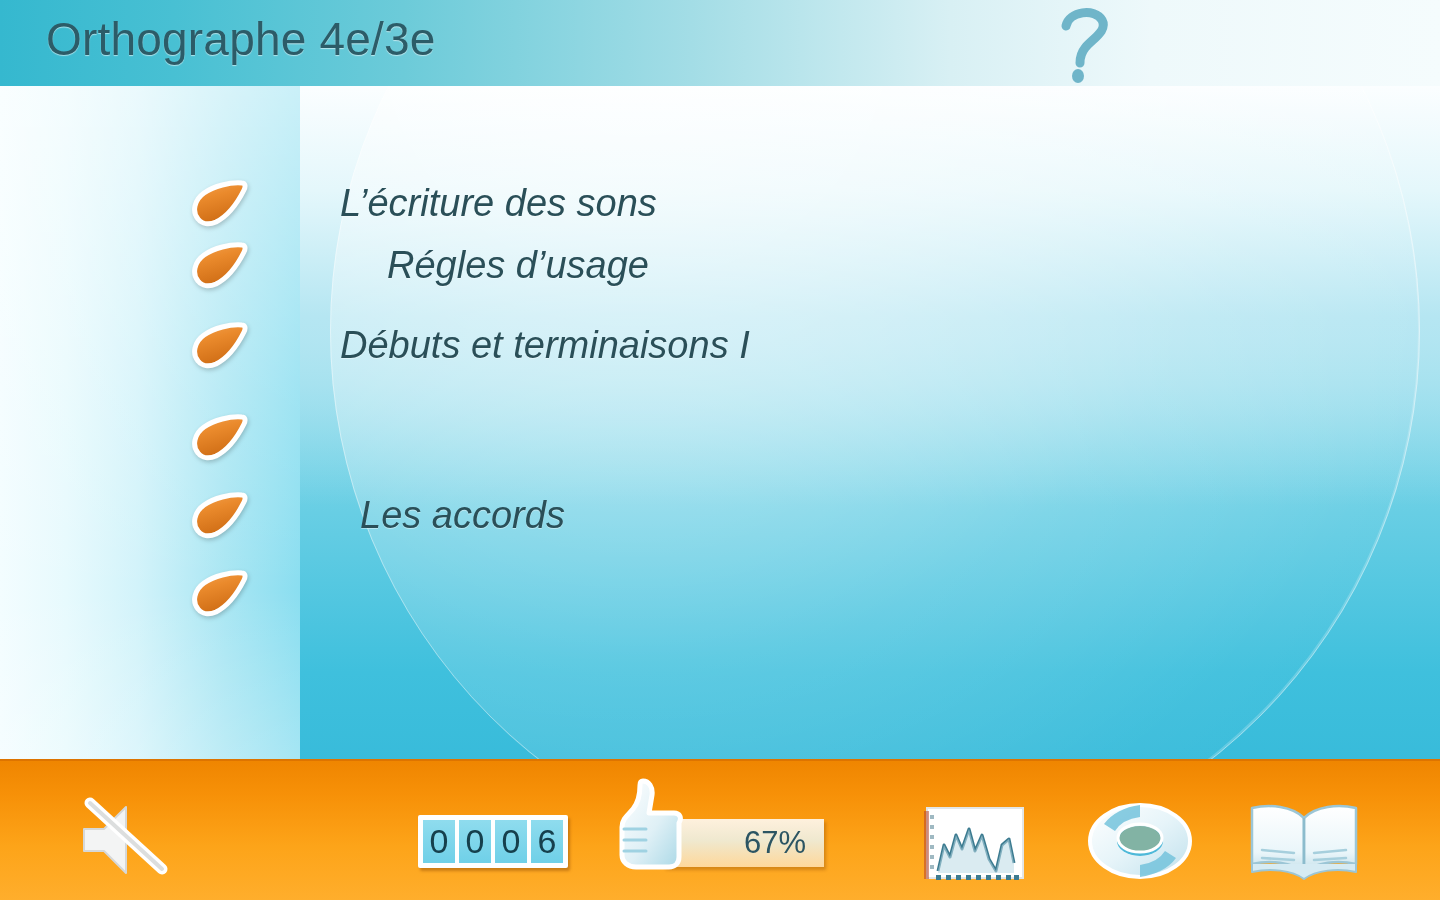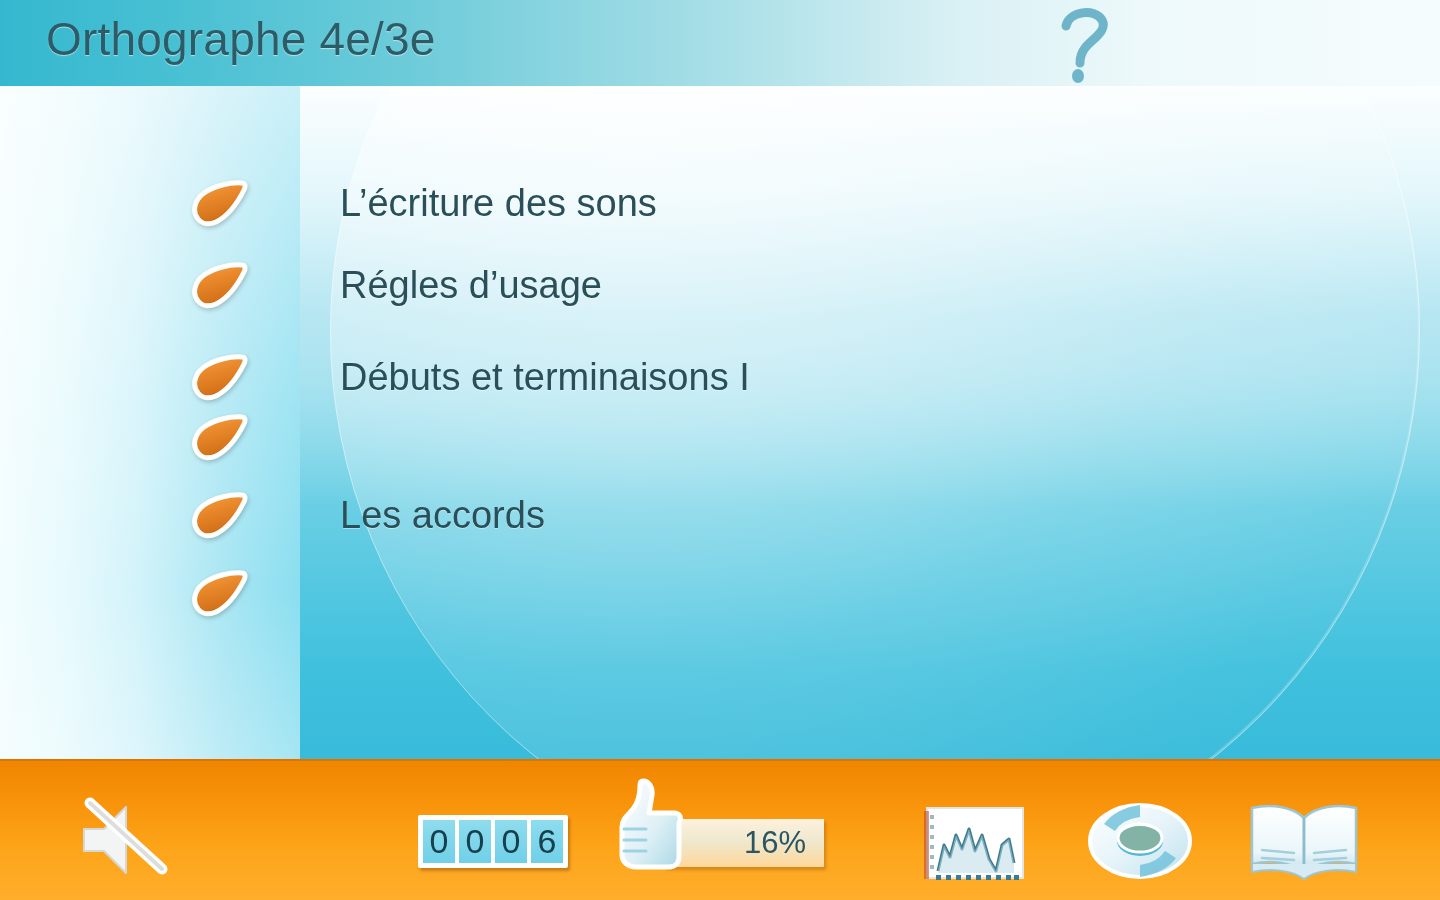--- a/index.html
+++ b/index.html
@@ -46,20 +46,21 @@
     cursor:pointer;
   }
   .help-icon svg{ display:block; }
 
   
   .stage {
     position:absolute; left:0; top:86px;
     width:1440px; height:814px;
     overflow:hidden;
     background:linear-gradient(to bottom,#e9fbff 0%, #bfeaf3 16%, #79d4e7 44%, #3fc0dd 72%, #2db4d6 100%);
+    font-style:italic;
   }
   
   .left-panel{
     position:absolute; left:0; top:0;
     width:300px; height:814px;
     background:linear-gradient(to right,
       #f3fdff 0%, #e7fafd 22%, #d2f3fa 46%, #a9e6f3 75%, #8adef0 100%);
   }
   .left-panel::after{
     content:"";
@@ -217,47 +218,47 @@
                 <stop offset="40%" stop-color="#ea8a2c"></stop>
                 <stop offset="100%" stop-color="#cf6d15"></stop>
               </linearGradient>
             </defs>
             <path d="M8 41 C2 34, 4 22, 14 15 C24 8, 40 4, 52 5 C55 5, 56 8, 54 12 C48 24, 38 38, 26 44 C19 47, 12 46, 8 41 Z" fill="url(#bg1)" stroke="#ffffff" stroke-width="5" stroke-linejoin="round"></path>
           </svg>
         </span>
         <span class="menu-label">L’écriture des sons</span>
       </div>
 
-      <div class="menu-item" style="top:168px;">
+      <div class="menu-item" style="top:148px;gap:47px;">
         <span class="bullet">
           <svg width="62" height="50" viewBox="0 0 62 50">
             <path d="M8 41 C2 34, 4 22, 14 15 C24 8, 40 4, 52 5 C55 5, 56 8, 54 12 C48 24, 38 38, 26 44 C19 47, 12 46, 8 41 Z" fill="url(#bg1)" stroke="#ffffff" stroke-width="5" stroke-linejoin="round"></path>
           </svg>
         </span>
         <span class="menu-label">Régles d’usage</span>
       </div>
 
-      <div class="menu-item" style="top:260px;text-align:right;">
+      <div class="menu-item" style="top:228px;text-align:right;">
         <span class="bullet">
           <svg width="62" height="50" viewBox="0 0 62 50">
             <path d="M8 41 C2 34, 4 22, 14 15 C24 8, 40 4, 52 5 C55 5, 56 8, 54 12 C48 24, 38 38, 26 44 C19 47, 12 46, 8 41 Z" fill="url(#bg1)" stroke="#ffffff" stroke-width="5" stroke-linejoin="round"></path>
           </svg>
         </span>
         <span class="menu-label">Débuts et terminaisons I</span>
       </div>
 
       <div class="menu-item" style="top:320px;">
         <span class="bullet">
           <svg width="62" height="50" viewBox="0 0 62 50">
             <path d="M8 41 C2 34, 4 22, 14 15 C24 8, 40 4, 52 5 C55 5, 56 8, 54 12 C48 24, 38 38, 26 44 C19 47, 12 46, 8 41 Z" fill="url(#bg1)" stroke="#ffffff" stroke-width="5" stroke-linejoin="round"></path>
           </svg>
         </span>
       </div>
 
-      <div class="menu-item" style="top:398px;">
+      <div class="menu-item" style="top:398px;gap:20px;">
         <span class="bullet">
           <svg width="62" height="50" viewBox="0 0 62 50">
             <path d="M8 41 C2 34, 4 22, 14 15 C24 8, 40 4, 52 5 C55 5, 56 8, 54 12 C48 24, 38 38, 26 44 C19 47, 12 46, 8 41 Z" fill="url(#bg1)" stroke="#ffffff" stroke-width="5" stroke-linejoin="round"></path>
           </svg>
         </span>
         <span class="menu-label">Les accords</span>
       </div>
 
       <div class="menu-item" style="top:476px;">
         <span class="bullet">
@@ -284,21 +285,21 @@
 
   <div class="tool" id="score-counter">
     <span class="digit">0</span>
     <span class="digit">0</span>
     <span class="digit">0</span>
     <span class="digit">6</span>
   </div>
 
   <div class="tool" id="progress-group">
     <div class="progressbar">
-      <span class="progress-text">16%</span>
+      <span class="progress-text">67%</span>
     </div>
     <span class="thumb">
       <svg width="72" height="100" viewBox="0 0 72 100">
         <defs>
           <linearGradient id="thg" x1="0" y1="0" x2="1" y2="1">
             <stop offset="0%" stop-color="#ffffff"></stop>
             <stop offset="55%" stop-color="#dff0f6"></stop>
             <stop offset="100%" stop-color="#a9d8e6"></stop>
           </linearGradient>
         </defs>

